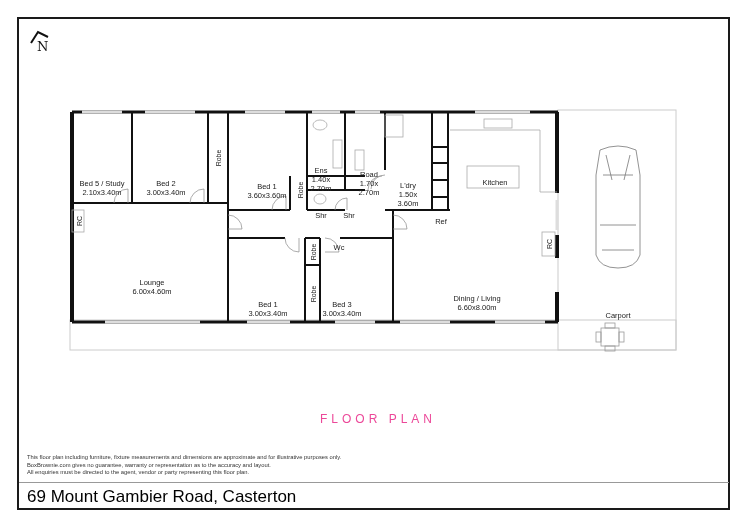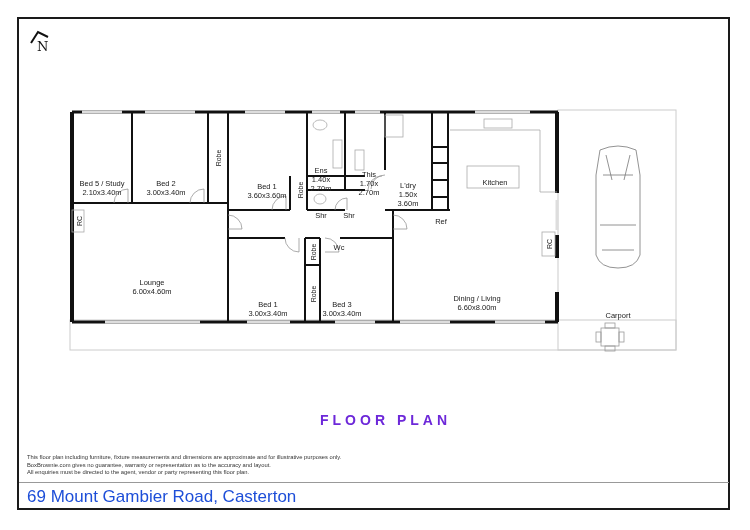--- a/index.html
+++ b/index.html
@@ -2,24 +2,24 @@
 <html><head>
 <meta charset="utf-8">
 <style>
   html,body{margin:0;padding:0;background:#fff;}
   body{width:750px;height:530px;position:relative;overflow:hidden;font-family:"Liberation Sans",sans-serif;color:#111;}
   .frame{position:absolute;left:17px;top:17px;width:713px;height:493px;border:2px solid #1a1a1a;box-sizing:border-box;}
   .north{position:absolute;left:28px;top:28px;width:26px;height:26px;}
   .plan{position:absolute;left:0;top:0;}
   .lbl{position:absolute;font-size:7.5px;line-height:9px;text-align:center;color:#222;white-space:nowrap;transform:translate(-50%,-50%);margin-top:31px;}
   .vlbl{position:absolute;font-size:7px;color:#222;white-space:nowrap;transform:translate(-50%,-50%) rotate(-90deg);}
-  .title{position:absolute;left:320px;top:412px;font-size:14px;letter-spacing:4px;color:#6d28d9;font-weight:bold;}
+  .title{position:absolute;left:320px;top:412px;font-size:12px;letter-spacing:4px;color:#ec4899;}
   .disc{position:absolute;left:27px;top:454px;font-size:5.8px;line-height:7.5px;color:#333;}
   .sep{position:absolute;left:19px;top:482px;width:710px;height:0;border-top:1px solid #999;}
-  .addr{position:absolute;left:27px;top:487px;font-size:17px;color:#1d4ed8;}
+  .addr{position:absolute;left:27px;top:487px;font-size:17px;color:#000000;}
 </style>
 </head>
 <body>
 
 <div class="frame"></div>
 
 <svg class="north" viewBox="0 0 26 26">
   <polyline points="3,15 10,4 20,9" fill="none" stroke="#111" stroke-width="2"></polyline>
   <text x="9" y="23" font-size="13" font-family="DejaVu Serif, serif" fill="#111">N</text>
 </svg>
@@ -136,21 +136,21 @@
 <div class="lbl" style="left:267px;top:160px">
     <div>Bed 1</div>
     <div>3.60x3.60m</div>
   </div>
 <div class="lbl" style="left:321px;top:148px">
     <div>Ens</div>
     <div>1.40x</div>
     <div>2.70m</div>
   </div>
 <div class="lbl" style="left:369px;top:152px">
-    <div>This</div>
+    <div>Road</div>
     <div>1.70x</div>
     <div>2.70m</div>
   </div>
 <div class="lbl" style="left:408px;top:163px">
     <div>L'dry</div>
     <div>1.50x</div>
     <div>3.60m</div>
   </div>
 <div class="lbl" style="left:495px;top:151px">
     <div>Kitchen</div>

